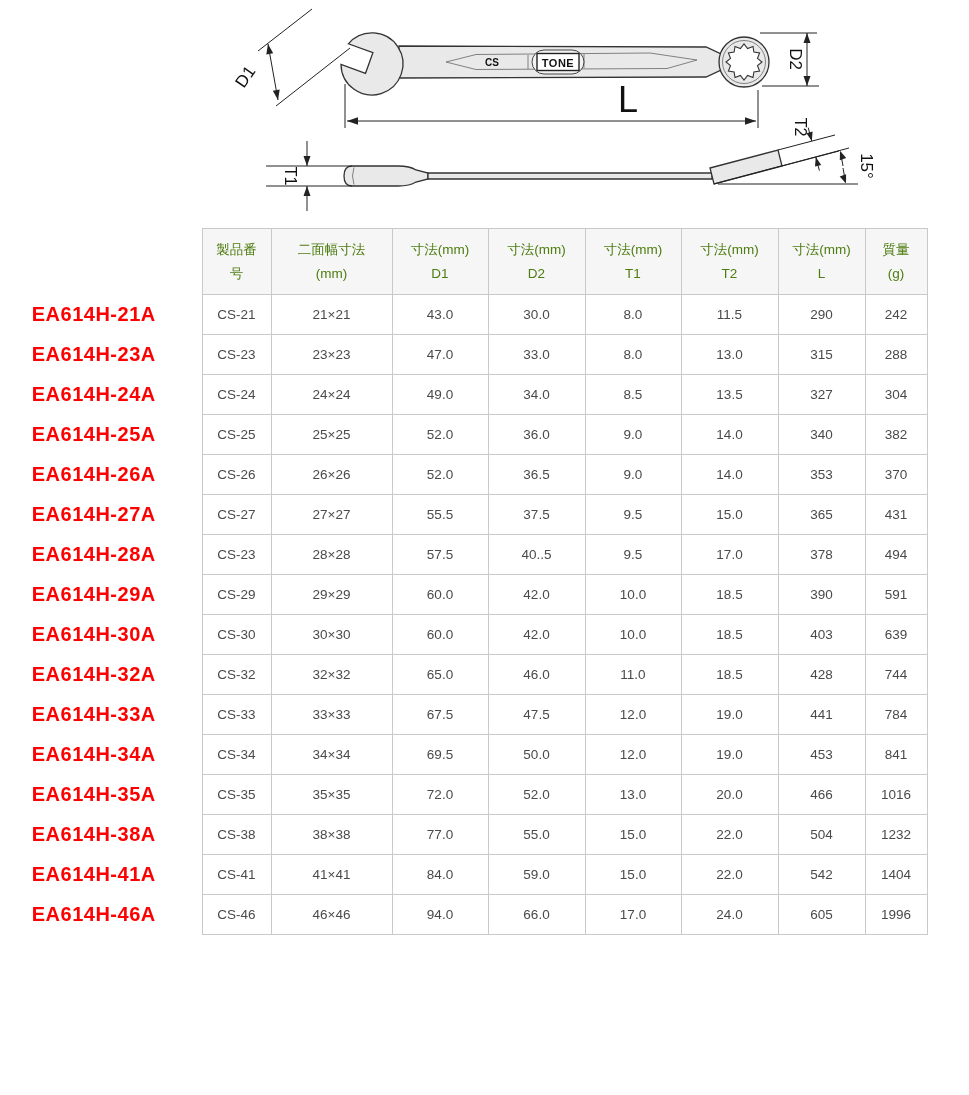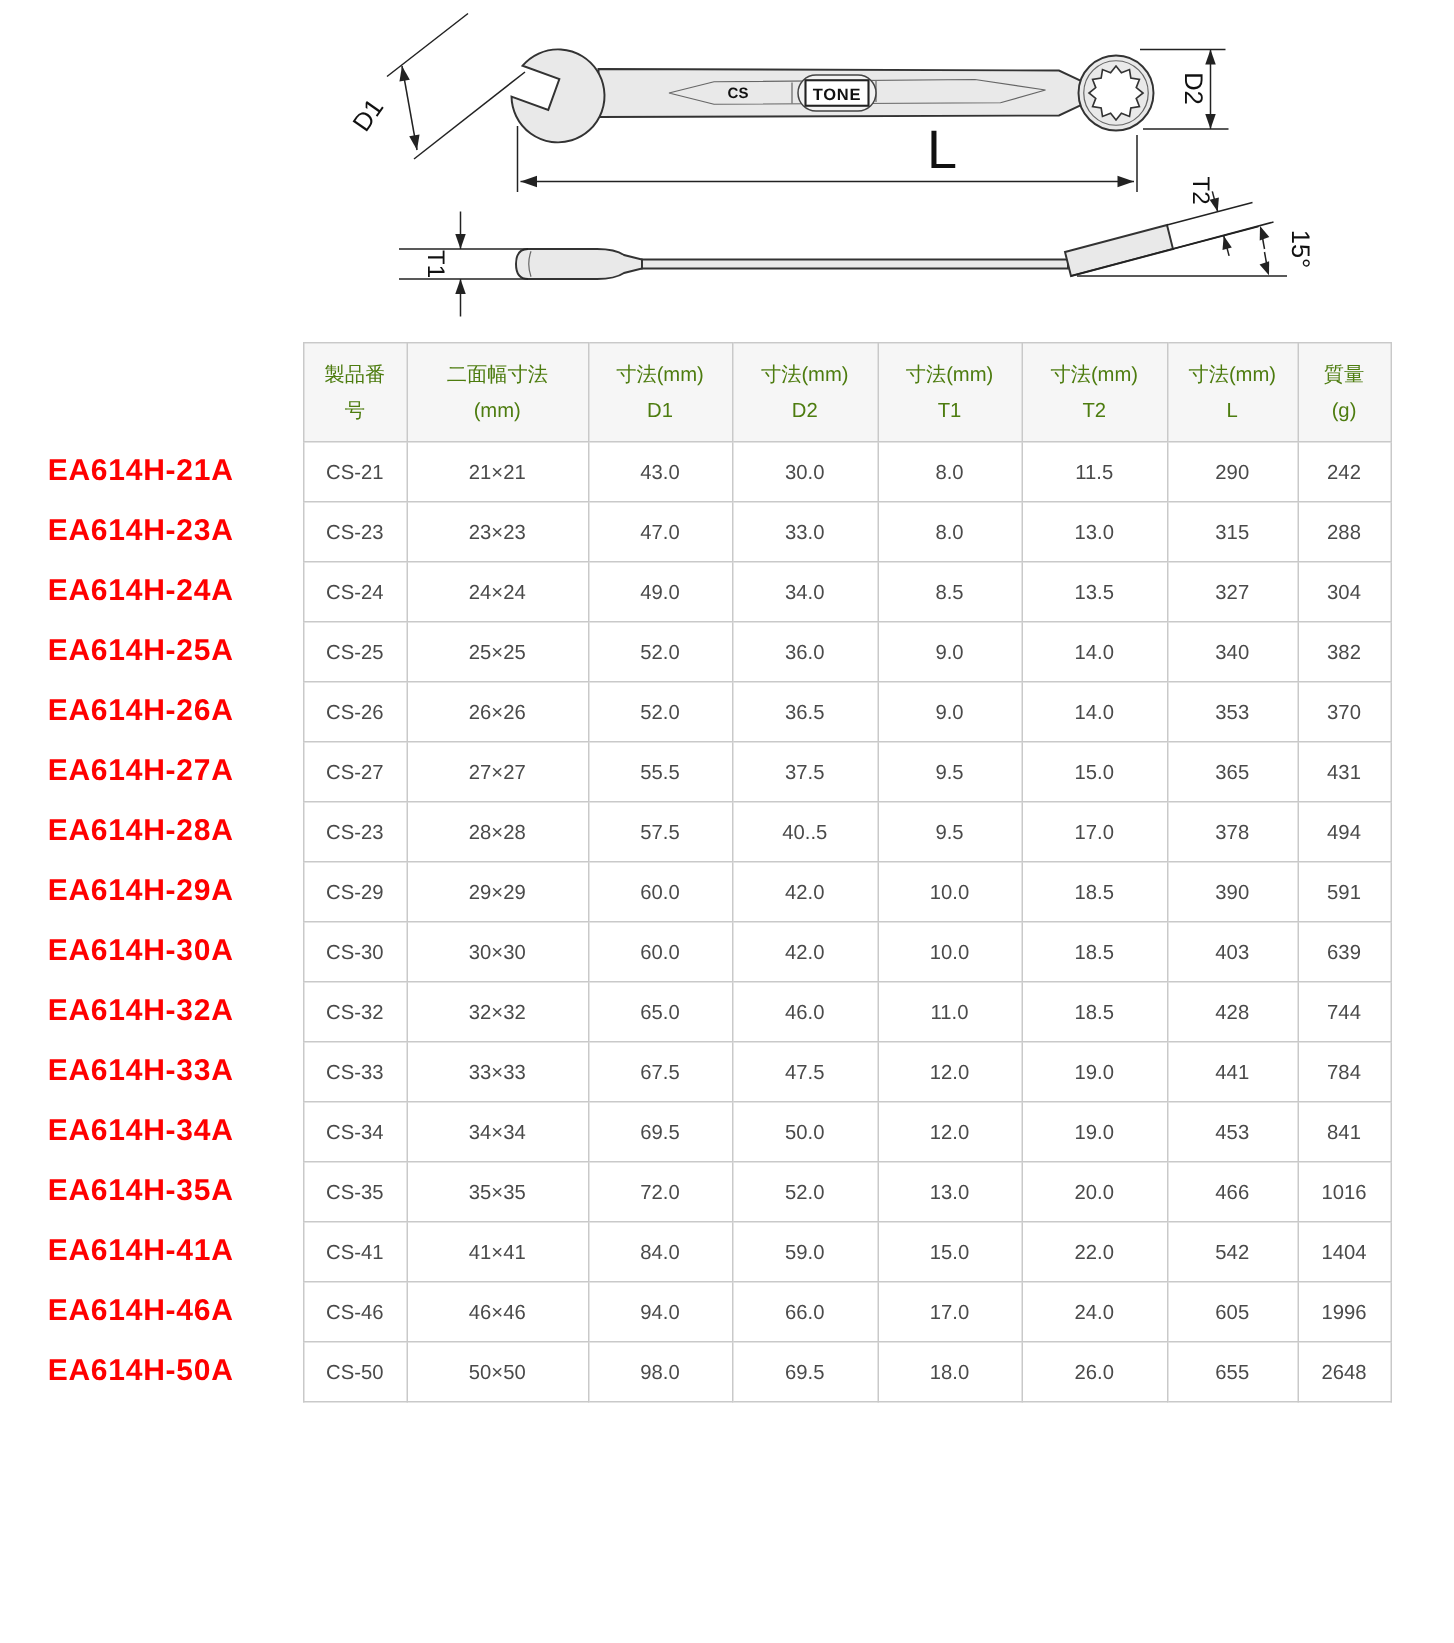--- a/index.html
+++ b/index.html
@@ -323,20 +323,31 @@
             <td>CS-35</td>
             <td>35×35</td>
             <td>72.0</td>
             <td>52.0</td>
             <td>13.0</td>
             <td>20.0</td>
             <td>466</td>
             <td>1016</td>
           </tr>
           <tr>
+            <td class="code-cell">EA614H-38A</td>
+            <td>CS-38</td>
+            <td>38×38</td>
+            <td>77.0</td>
+            <td>55.0</td>
+            <td>15.0</td>
+            <td>22.0</td>
+            <td>504</td>
+            <td>1232</td>
+          </tr>
+          <tr>
             <td class="code-cell">EA614H-41A</td>
             <td>CS-41</td>
             <td>41×41</td>
             <td>84.0</td>
             <td>59.0</td>
             <td>15.0</td>
             <td>22.0</td>
             <td>542</td>
             <td>1404</td>
           </tr>
@@ -344,28 +355,17 @@
             <td class="code-cell">EA614H-46A</td>
             <td>CS-46</td>
             <td>46×46</td>
             <td>94.0</td>
             <td>66.0</td>
             <td>17.0</td>
             <td>24.0</td>
             <td>605</td>
             <td>1996</td>
           </tr>
-          <tr>
-            <td class="code-cell">EA614H-50A</td>
-            <td>CS-50</td>
-            <td>50×50</td>
-            <td>98.0</td>
-            <td>69.5</td>
-            <td>18.0</td>
-            <td>26.0</td>
-            <td>655</td>
-            <td>2648</td>
-          </tr>
         </tbody>
     </table>
   </div>
 
 </div>
 
 </body></html>

